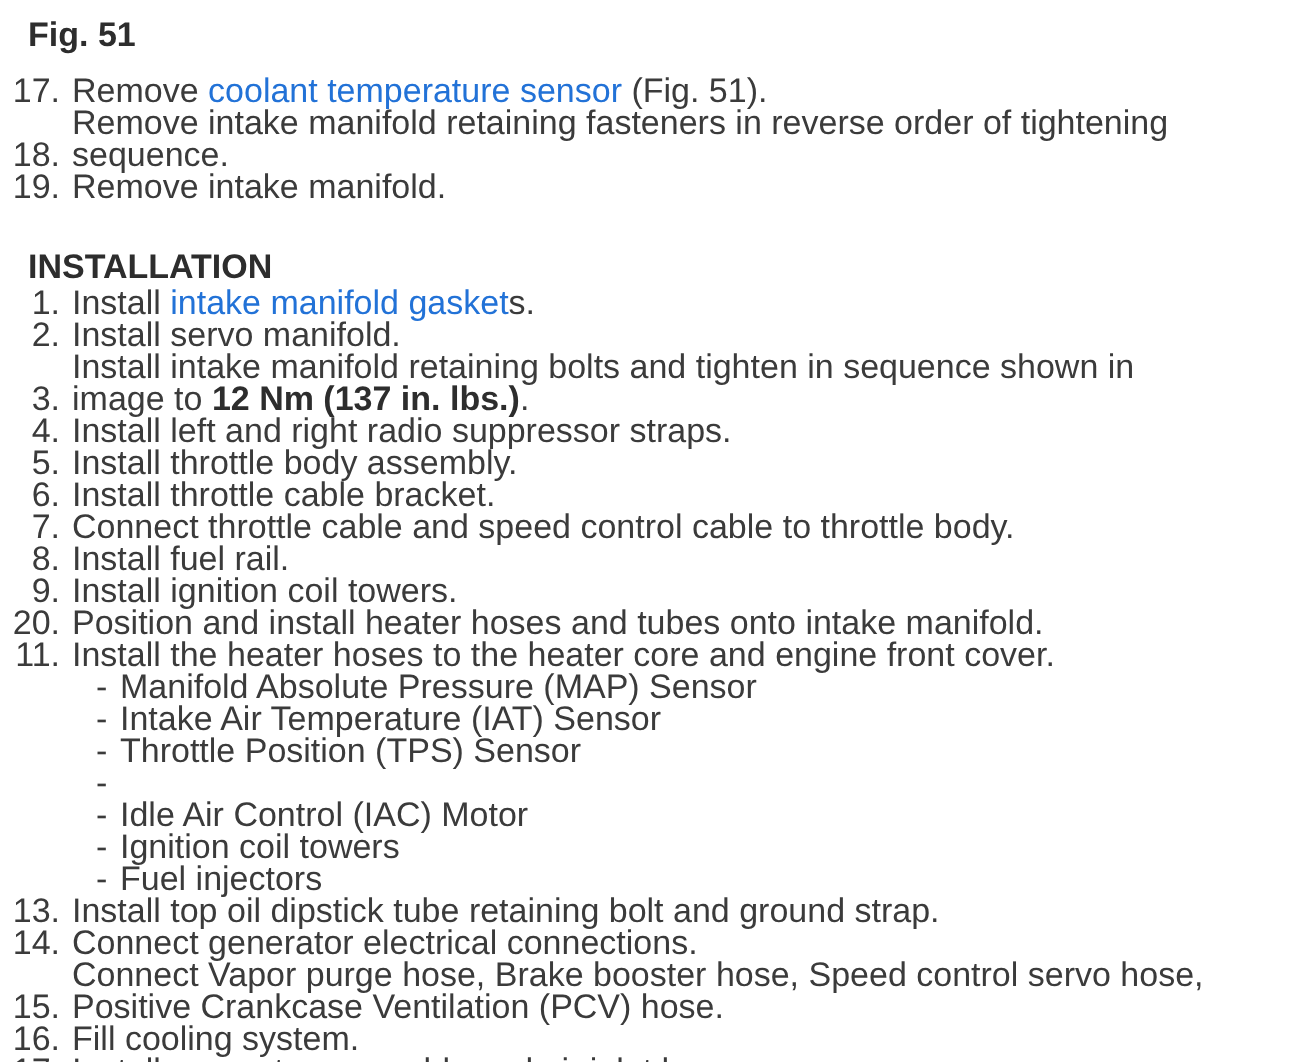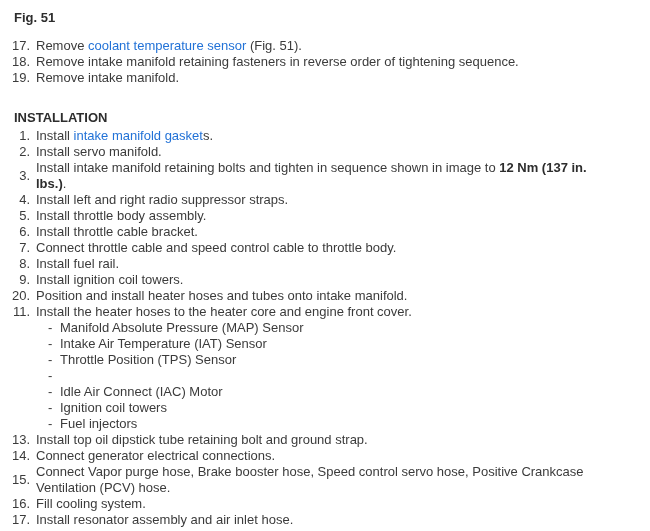--- a/index.html
+++ b/index.html
@@ -3,36 +3,36 @@
 <meta charset="utf-8">
 <style>
   * { box-sizing: border-box; }
   html, body { margin: 0; padding: 0; background: #ffffff; }
   .doc {
     width: 628px;
     height: 531px;
     overflow: hidden;
     padding: 10px 12px 6px 4px;
     font-family: "Liberation Sans", "DejaVu Sans", sans-serif;
-    font-size: 13px;
+    font-size: 17px;
     line-height: 16px;
     color: #3b3b3b;
     background: #ffffff;
   }
   .fig-label {
     font-weight: bold;
     color: #2d2d2d;
     margin: 0 0 12px 10px;
   }
   .heading {
     font-weight: bold;
     color: #2d2d2d;
     margin: 24px 0 2px 10px;
   }
-  .step { display: flex; align-items: center; }
+  .step { display: flex; align-items: flex-end; }
   .num {
     flex: 0 0 26px;
     min-width: 26px;
     text-align: right;
     margin-right: 6px;
     white-space: nowrap;
   }
   .txt { flex: 1 1 auto; }
   .link { color: #2272d7; text-decoration: none; cursor: pointer; }
   .b { font-weight: bold; color: #2d2d2d; }
@@ -120,21 +120,21 @@
       </div>
       <div class="sub">
         <span class="dash">-</span>
         <span>Throttle Position (TPS) Sensor</span>
       </div>
       <div class="sub">
         <span class="dash">-</span>
       </div>
       <div class="sub">
         <span class="dash">-</span>
-        <span>Idle Air Connect (IAC) Motor</span>
+        <span>Idle Air Control (IAC) Motor</span>
       </div>
       <div class="sub">
         <span class="dash">-</span>
         <span>Ignition coil towers</span>
       </div>
       <div class="sub">
         <span class="dash">-</span>
         <span>Fuel injectors</span>
       </div>
     </div>

